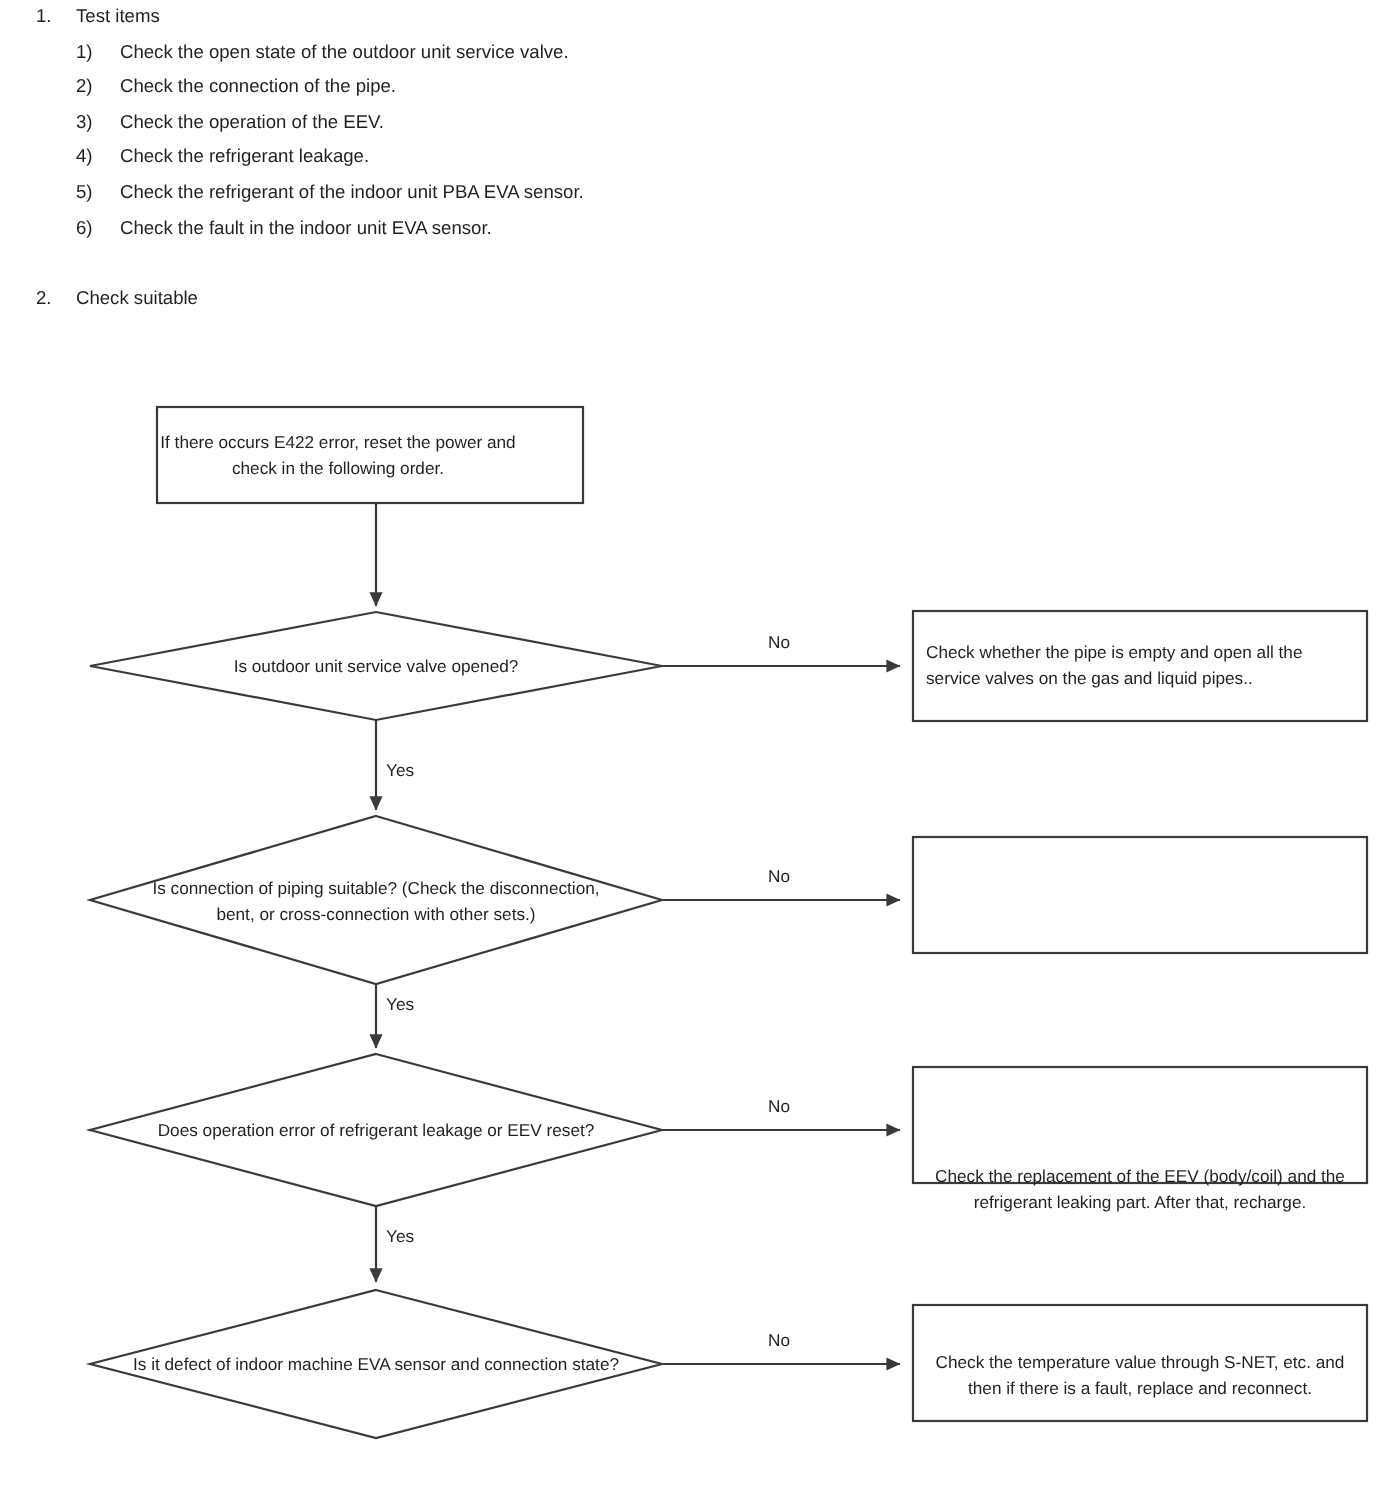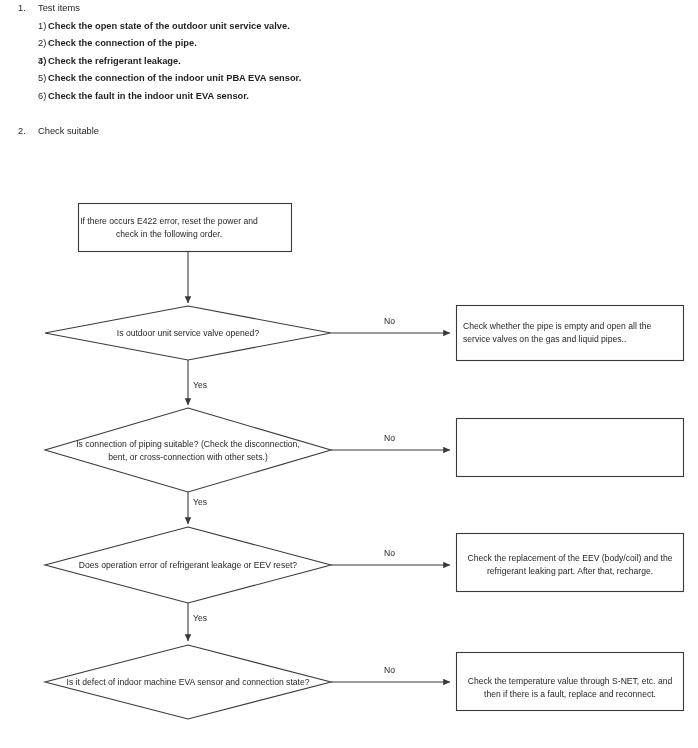--- a/index.html
+++ b/index.html
@@ -44,22 +44,21 @@
     line-height: 17.6px;
     color: #221f20;
   }
   .sub-item .sub-marker {
     position: absolute;
     left: 38px;
     top: 0;
   }
   .sub-item .sub-text {
     display: inline-block;
-    margin-left: 10px;
-    font-weight: bold;
+    margin-left: 22px;
   }
   .spacer-line { height: 17.6px; }
 
   
   .flow {
     position: absolute;
     left: 0;
     top: 0;
     width: 698px;
     height: 748px;
@@ -103,28 +102,29 @@
   <div class="sub-item">
     <span class="sub-marker">1)</span>
     <span class="sub-text">Check the open state of the outdoor unit service valve.</span>
   </div>
   <div class="sub-item">
     <span class="sub-marker">2)</span>
     <span class="sub-text">Check the connection of the pipe.</span>
   </div>
   <div class="sub-item">
     <span class="sub-marker">3)</span>
+    <span class="sub-text">Check the operation of the EEV.</span>
   </div>
   <div class="sub-item">
     <span class="sub-marker">4)</span>
     <span class="sub-text">Check the refrigerant leakage.</span>
   </div>
   <div class="sub-item">
     <span class="sub-marker">5)</span>
-    <span class="sub-text">Check the connection of the indoor unit PBA EVA sensor.</span>
+    <span class="sub-text">Check the refrigerant of the indoor unit PBA EVA sensor.</span>
   </div>
   <div class="sub-item">
     <span class="sub-marker">6)</span>
     <span class="sub-text">Check the fault in the indoor unit EVA sensor.</span>
   </div>
 
   <div class="spacer-line"></div>
 
   <div class="list-item">
     <span class="marker">2.</span>
@@ -172,19 +172,19 @@
   <div class="edge-label" style="left:193px; top:380px;">Yes</div>
   <div class="node-text" style="left:68px; top:425px; width:240px; height:52px;">Is connection of piping suitable? (Check the disconnection, bent, or cross-connection with other sets.)</div>
 
   <div class="node-text left-align" style="left:463px; top:305px; width:216px; height:56px;">Check whether the pipe is empty and open all the service valves on the gas and liquid pipes..</div>
   <div class="edge-label" style="left:384px; top:433px;">No</div>
   <div class="edge-label" style="left:193px; top:497px;">Yes</div>
 
   <div class="node-text" style="left:66px; top:546px; width:244px; height:38px;">Does operation error of refrigerant leakage or EEV reset?</div>
   <div class="edge-label" style="left:384px; top:548px;">No</div>
   <div class="edge-label" style="left:193px; top:613px;">Yes</div>
-  <div class="node-text" style="left:462px; top:533px; width:216px; height:64px;">Check the replacement of the EEV (body/coil) and the refrigerant leaking part. After that, recharge.</div>
+  <div class="node-text" style="left:462px; top:563px; width:216px; height:64px;">Check the replacement of the EEV (body/coil) and the refrigerant leaking part. After that, recharge.</div>
 
   <div class="node-text" style="left:66px; top:663px; width:244px; height:38px;">Is it defect of indoor machine EVA sensor and connection state?</div>
   <div class="edge-label" style="left:384px; top:665px;">No</div>
   <div class="node-text" style="left:462px; top:652px; width:216px; height:71px;">Check the temperature value through S-NET, etc. and then if there is a fault, replace and reconnect.</div>
 
 </div>
 
 </body></html>

